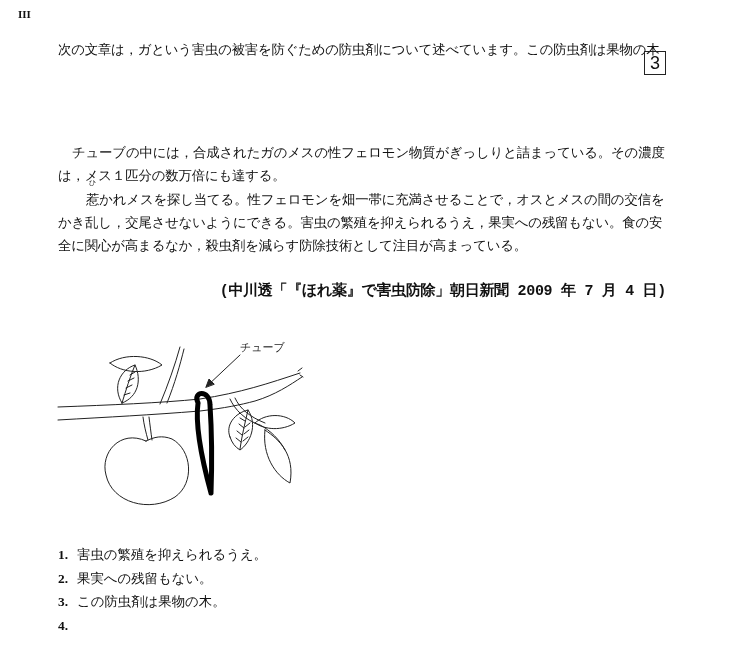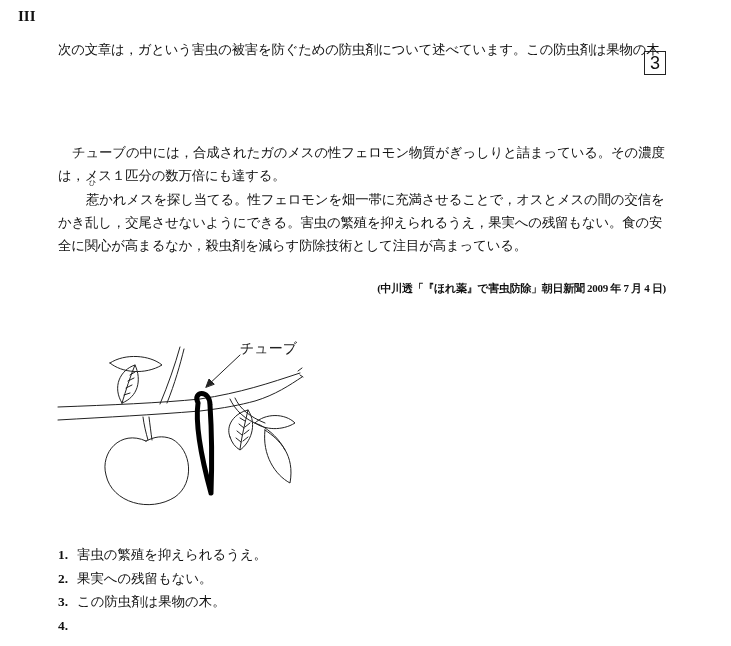--- a/index.html
+++ b/index.html
@@ -3,21 +3,21 @@
 <meta charset="utf-8">
 <style>
   html, body { margin: 0; padding: 0; background: #ffffff; }
   body {
     width: 731px; height: 646px; position: relative; overflow: hidden;
     font-family: "DejaVu Serif", "Liberation Serif", serif;
     color: #111;
   }
   .qnum {
     position: absolute; left: 18px; top: 8px;
-    font-family: "Liberation Serif", serif; font-weight: bold; font-size: 15px;
+    font-family: "Liberation Serif", serif; font-weight: bold; font-size: 11px;
   }
   .prompt {
     position: absolute; left: 58px; top: 6px; width: 620px;
     font-size: 13.4px; line-height: 24px; letter-spacing: -0.2px; margin-top: 32px;
   }
   .answer-box {
     position: absolute; left: 644px; top: 51px; width: 20px; height: 22px;
     border: 1px solid #222; text-align: center;
     font-family: "Liberation Sans", sans-serif; font-size: 18px; line-height: 22px;
   }
@@ -26,26 +26,26 @@
     font-size: 13.4px; line-height: 23.3px; letter-spacing: -0.15px;
   }
   .passage p { margin: 0; text-indent: 14px; }
   .ruby { position: relative; display: inline-block; }
   .ruby .rt {
     position: absolute; left: 50%; top: -9px; transform: translateX(-50%);
     font-size: 7px; line-height: 8px;
   }
   .citation {
     position: absolute; right: 65px; top: 281px;
-    font-size: 11px; font-weight: bold; letter-spacing: -0.3px;
-    font-family: Liberation Serif, serif;
+    font-size: 15px; font-weight: bold; letter-spacing: -0.3px;
+    font-family: Liberation Mono, monospace;
   }
   .illustration { position: absolute; left: 50px; top: 325px; width: 270px; height: 190px; }
   .tube-label {
-    position: absolute; left: 240px; top: 340px; font-size: 14px;
+    position: absolute; left: 240px; top: 340px; font-size: 11px;
     font-family: "DejaVu Sans", sans-serif; color: #222;
   }
   .choices {
     position: absolute; left: 58px; top: 543px; margin: 0; padding: 0; list-style: none;
     font-size: 13.4px; line-height: 23.5px;
   }
   .choices li { display: flex; }
   .choices .num { font-family: "Liberation Serif", serif; font-weight: bold; width: 19px; }
 </style>
 </head>

